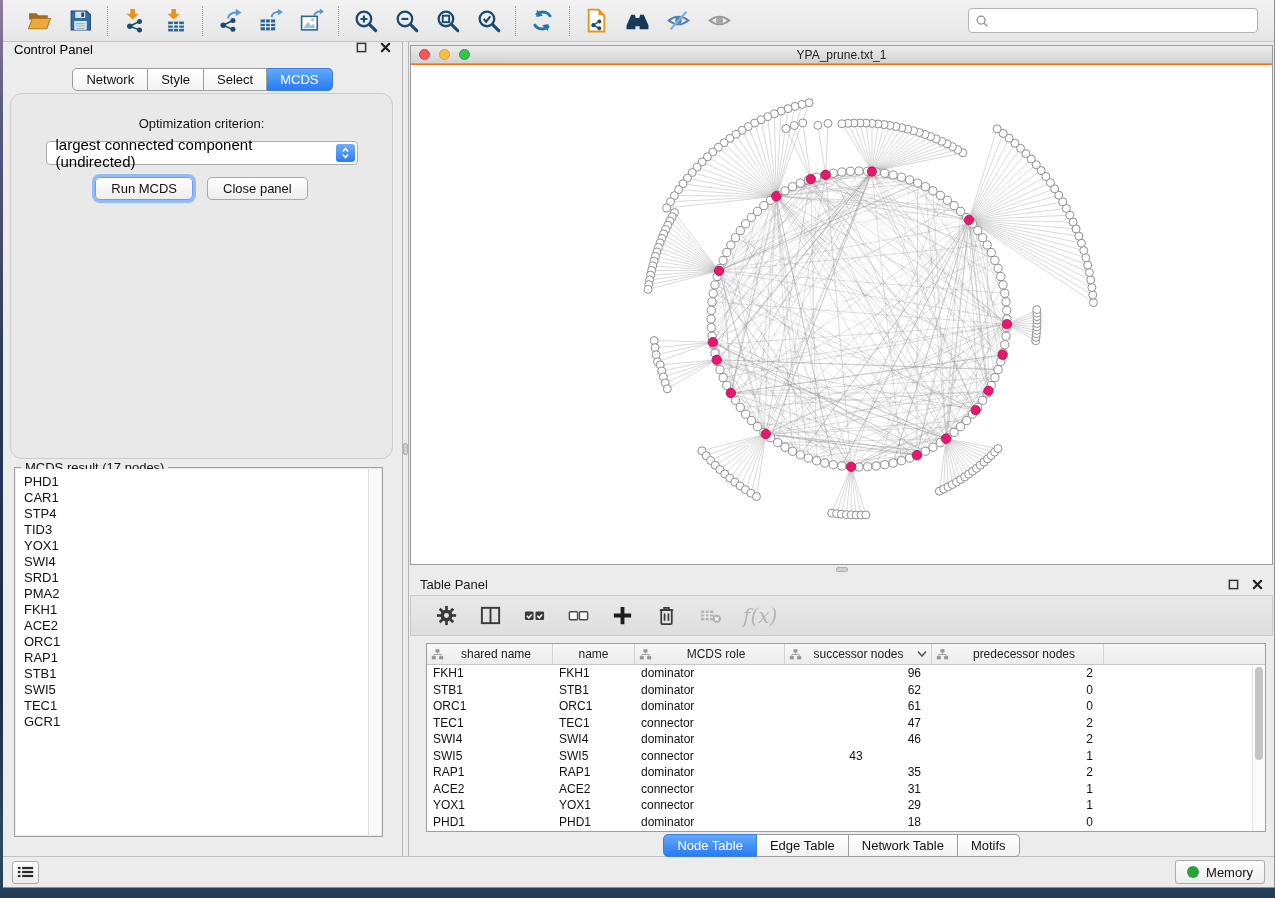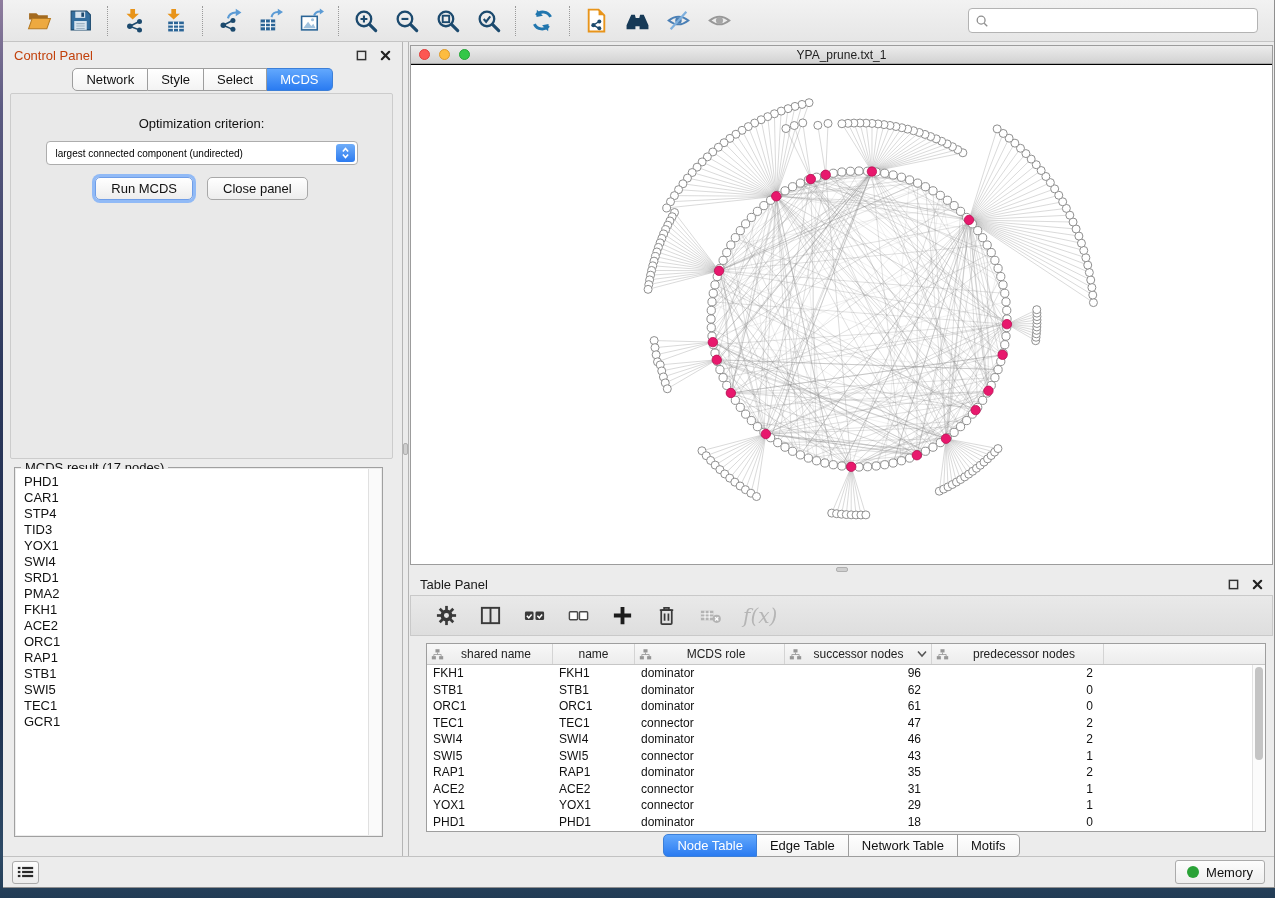--- a/index.html
+++ b/index.html
@@ -30,43 +30,43 @@
     display:flex; align-items:center; padding:0 6px; gap:5px;
   }
   .search-box svg { width:14px; height:14px; }
   .search-box input { border:none; outline:none; flex:1; font-size:12px; font-family:"Liberation Sans",sans-serif; background:transparent; }
 
   
   .control-panel {
     position:absolute; left:0; top:42px; width:400px; bottom:31px;
     background:#ececec; border-right:1px solid #b5b5b5;
   }
-  .panel-title-row { height:26px; display:flex; align-items:center; padding:0 11px; font-size:13px; color:#c2410c; }
+  .panel-title-row { height:26px; display:flex; align-items:flex-start; padding:0 11px; font-size:13px; color:#000000; }
   .panel-title-row .win-icons { margin-left:auto; display:flex; gap:13px; align-items:center; }
   .win-icons svg { width:11px; height:11px; display:block; }
 
   .seg-bar { display:flex; justify-content:center; position:relative; z-index:2; }
   .seg {
     background:linear-gradient(#ffffff,#f3f3f3);
     border:1px solid #9d9d9d; border-left:none;
     padding:3px 13px; font-size:13px; color:#111; cursor:default;
   }
   .seg:first-child { border-left:1px solid #9d9d9d; border-radius:5px 0 0 5px; }
   .seg:last-child { border-radius:0 5px 5px 0; }
   .seg.sel { background:linear-gradient(#62a8fd,#2a7bf1); color:#fff; border-color:#3c7fd8; }
 
   .mcds-box {
     position:absolute; left:7px; right:9px; top:51px; height:366px;
-    background:#e9e9e9; border:1px solid #cccccc; border-radius:2px;
+    background:#e9e9e9; border:1px solid #cccccc; border-radius:12px;
   }
   .opt-label { text-align:center; margin-top:22px; font-size:13px; color:#111; }
   .dropdown {
     margin:10px auto 0; width:312px; height:24px; background:#fff;
     border:1px solid #adadad; border-radius:4px;
-    display:flex; align-items:center; padding:2px 2px 2px 9px; font-size:10px;
+    display:flex; align-items:center; padding:2px 2px 2px 9px; font-size:15px;
   }
   .dropdown .dd-text { flex:1; }
   .dd-stepper {
     width:19px; height:18px; border-radius:3px;
     background:linear-gradient(#6fadf9,#2c7bf0);
     display:flex; align-items:center; justify-content:center;
   }
   .dd-stepper svg { width:9px; height:14px; }
   .btn-row { display:flex; justify-content:center; gap:14px; margin-top:12px; }
   .push-btn {
@@ -88,21 +88,21 @@
   .result-list {
     position:absolute; inset:1px; background:#fff; display:flex;
   }
   .result-items { flex:1; padding:5px 0 0 8px; font-size:13px; line-height:16px; color:#111; overflow:hidden; }
   .result-scroll { width:13px; background:#fafafa; border-left:1px solid #e0e0e0; }
 
   
   .right-area { position:absolute; left:406px; right:0; top:42px; bottom:31px; background:#ececec; }
   .net-window {
     position:absolute; top:3px; left:1px; right:1px; height:520px;
-    border:1px solid #9c9c9c; background:#000000;
+    border:1px solid #9c9c9c; background:#f97316;
   }
   .net-titlebar {
     height:18px; background:linear-gradient(#ececec,#d2d2d2);
     border-bottom:1px solid #aaa; position:relative;
     display:flex; align-items:center; justify-content:center;
     font-size:12px; color:#222;
   }
   .lights { position:absolute; left:8px; top:3px; display:flex; gap:9px; }
   .light { width:11px; height:11px; border-radius:50%; }
   .light.red { background:#fc5753; border:1px solid #df3f3b; }
@@ -1295,21 +1295,21 @@
                 <div class="dt-cell" style="width: 126px;">SWI4</div>
                 <div class="dt-cell" style="width: 82px;">SWI4</div>
                 <div class="dt-cell" style="width: 150px;">dominator</div>
                 <div class="dt-cell num" style="width: 147px;">46</div>
                 <div class="dt-cell num" style="width: 172px;">2</div>
               </div>
               <div class="dt-row">
                 <div class="dt-cell" style="width: 126px;">SWI5</div>
                 <div class="dt-cell" style="width: 82px;">SWI5</div>
                 <div class="dt-cell" style="width: 150px;">connector</div>
-                <div class="dt-cell num" style="width: 147px;">43</div>
+                <div class="dt-cell num" style="width: 147px; text-align: center;">43</div>
                 <div class="dt-cell num" style="width: 172px;">1</div>
               </div>
               <div class="dt-row">
                 <div class="dt-cell" style="width: 126px;">RAP1</div>
                 <div class="dt-cell" style="width: 82px;">RAP1</div>
                 <div class="dt-cell" style="width: 150px;">dominator</div>
                 <div class="dt-cell num" style="width: 147px;">35</div>
                 <div class="dt-cell num" style="width: 172px;">2</div>
               </div>
               <div class="dt-row">

